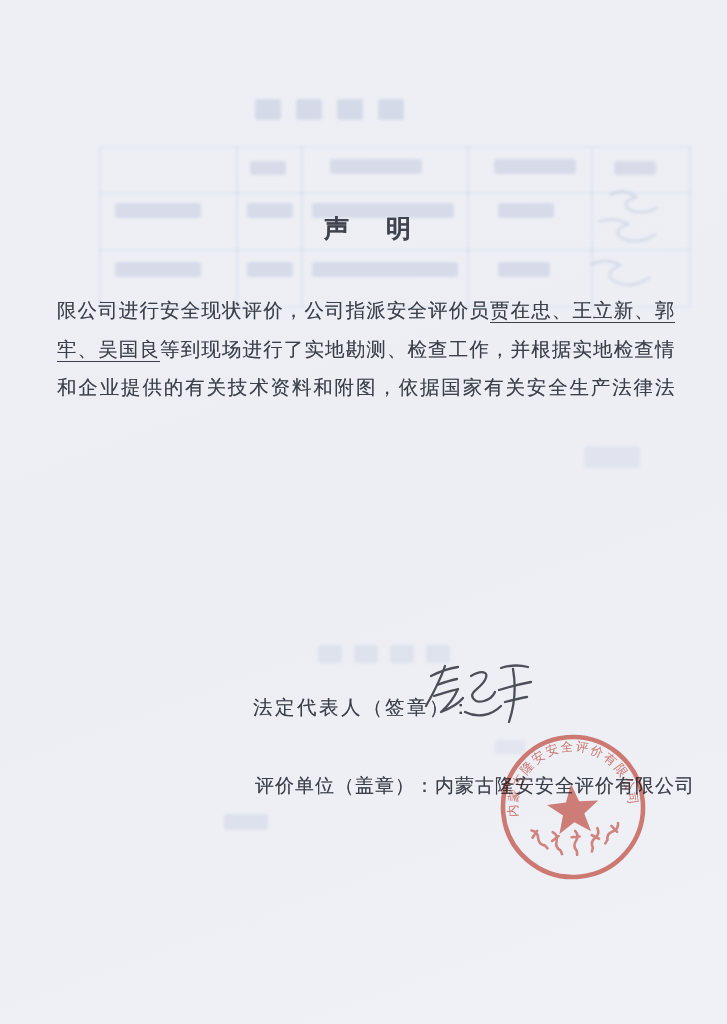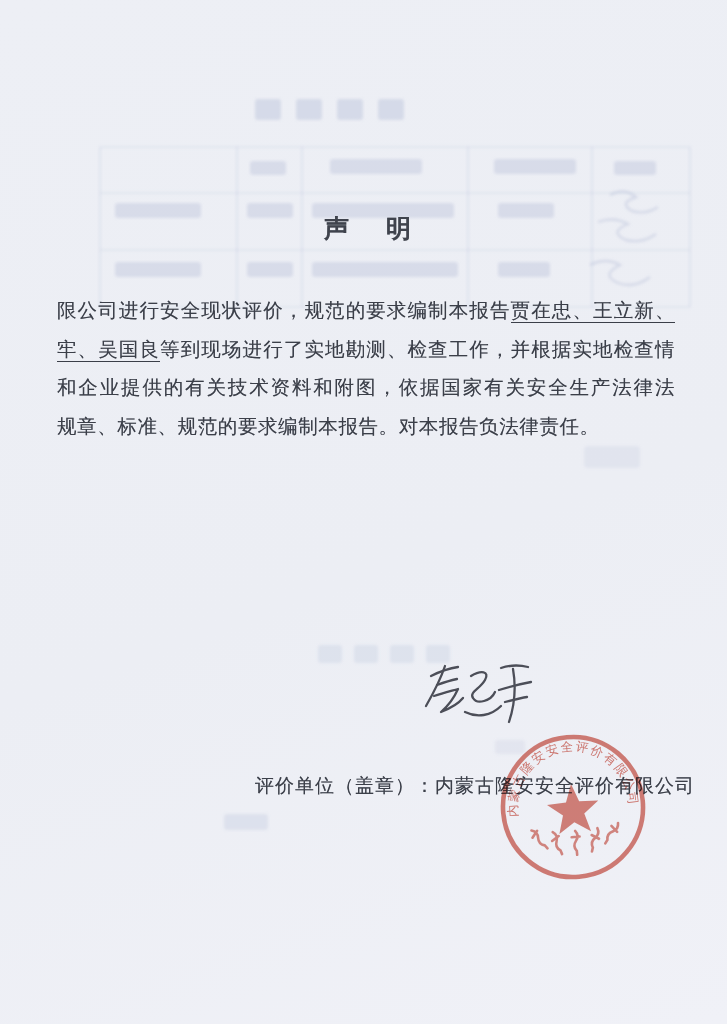--- a/index.html
+++ b/index.html
@@ -121,27 +121,27 @@
       <rect x="426" y="645" width="24" height="18" rx="3" fill-opacity="0.16"></rect>
       <rect x="584" y="446" width="56" height="22" rx="4" fill-opacity="0.13"></rect>
       <rect x="224" y="814" width="44" height="16" rx="3" fill-opacity="0.18"></rect>
       <rect x="495" y="740" width="30" height="14" rx="3" fill-opacity="0.12"></rect>
     </g>
   </svg>
 
   <div class="doc-title">声　明</div>
 
   <div class="body-text">
-    <div class="bline fill"><span>限公司进行安全现状评价，规范的要求编制本报告</span><span class="u">贾在忠、王立新、郭仝</span></div>
+    <div class="bline fill"><span>限公司进行安全现状评价，公司指派安全评价员</span><span class="u">贾在忠、王立新、郭仝</span></div>
     <div class="bline fill"><span class="u">牢、吴国良</span><span>等到现场进行了实地勘测、检查工作，并根据实地检查情况</span></div>
     <div class="bline fill"><span>和企业提供的有关技术资料和附图，依据国家有关安全生产法律法规、</span></div>
-    <div class="bline"><span>规章、标准、规范的要求编制本报告。对本报告负法律责任。</span></div>
   </div>
 
 
+  <div class="legal-line">法定代表人（签章）：</div>
 
   <svg class="signature" width="118" height="74" viewBox="0 0 118 74" aria-hidden="true">
     <g stroke="#30333d" stroke-width="2.3" fill="none" stroke-linecap="round" stroke-linejoin="round" opacity="0.85">
       <path d="M24,10 C20,22 13,36 5,50"></path>
       <path d="M10,20 C20,15 30,12 37,11"></path>
       <path d="M16,29 C24,26 31,24 36,23"></path>
       <path d="M13,40 C22,37 30,35 37,33 C33,42 27,50 20,56 C30,52 38,47 42,42"></path>
       <path d="M50,20 C60,14 69,15 64,24 C59,33 48,36 52,42 C56,49 70,45 74,36"></path>
       <path d="M44,56 C56,62 70,60 80,50"></path>
       <path d="M80,12 C89,9 99,9 107,11"></path>

